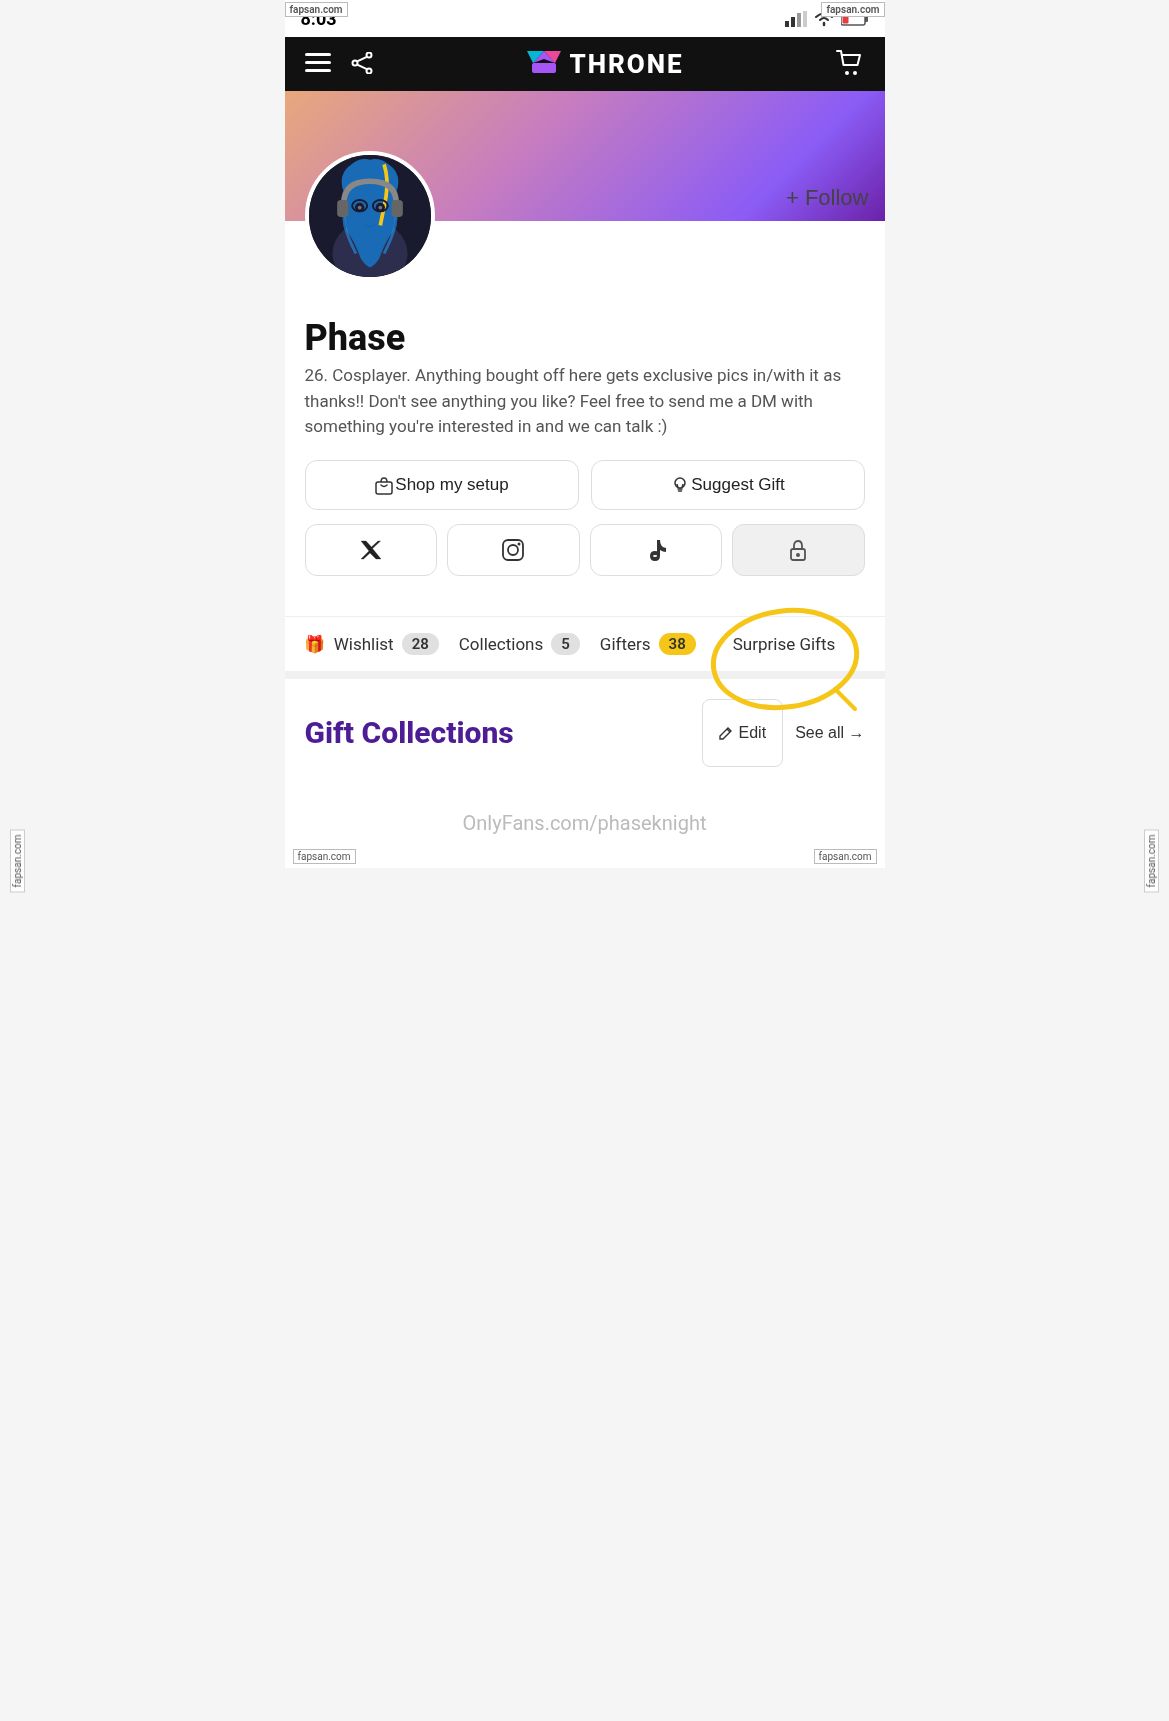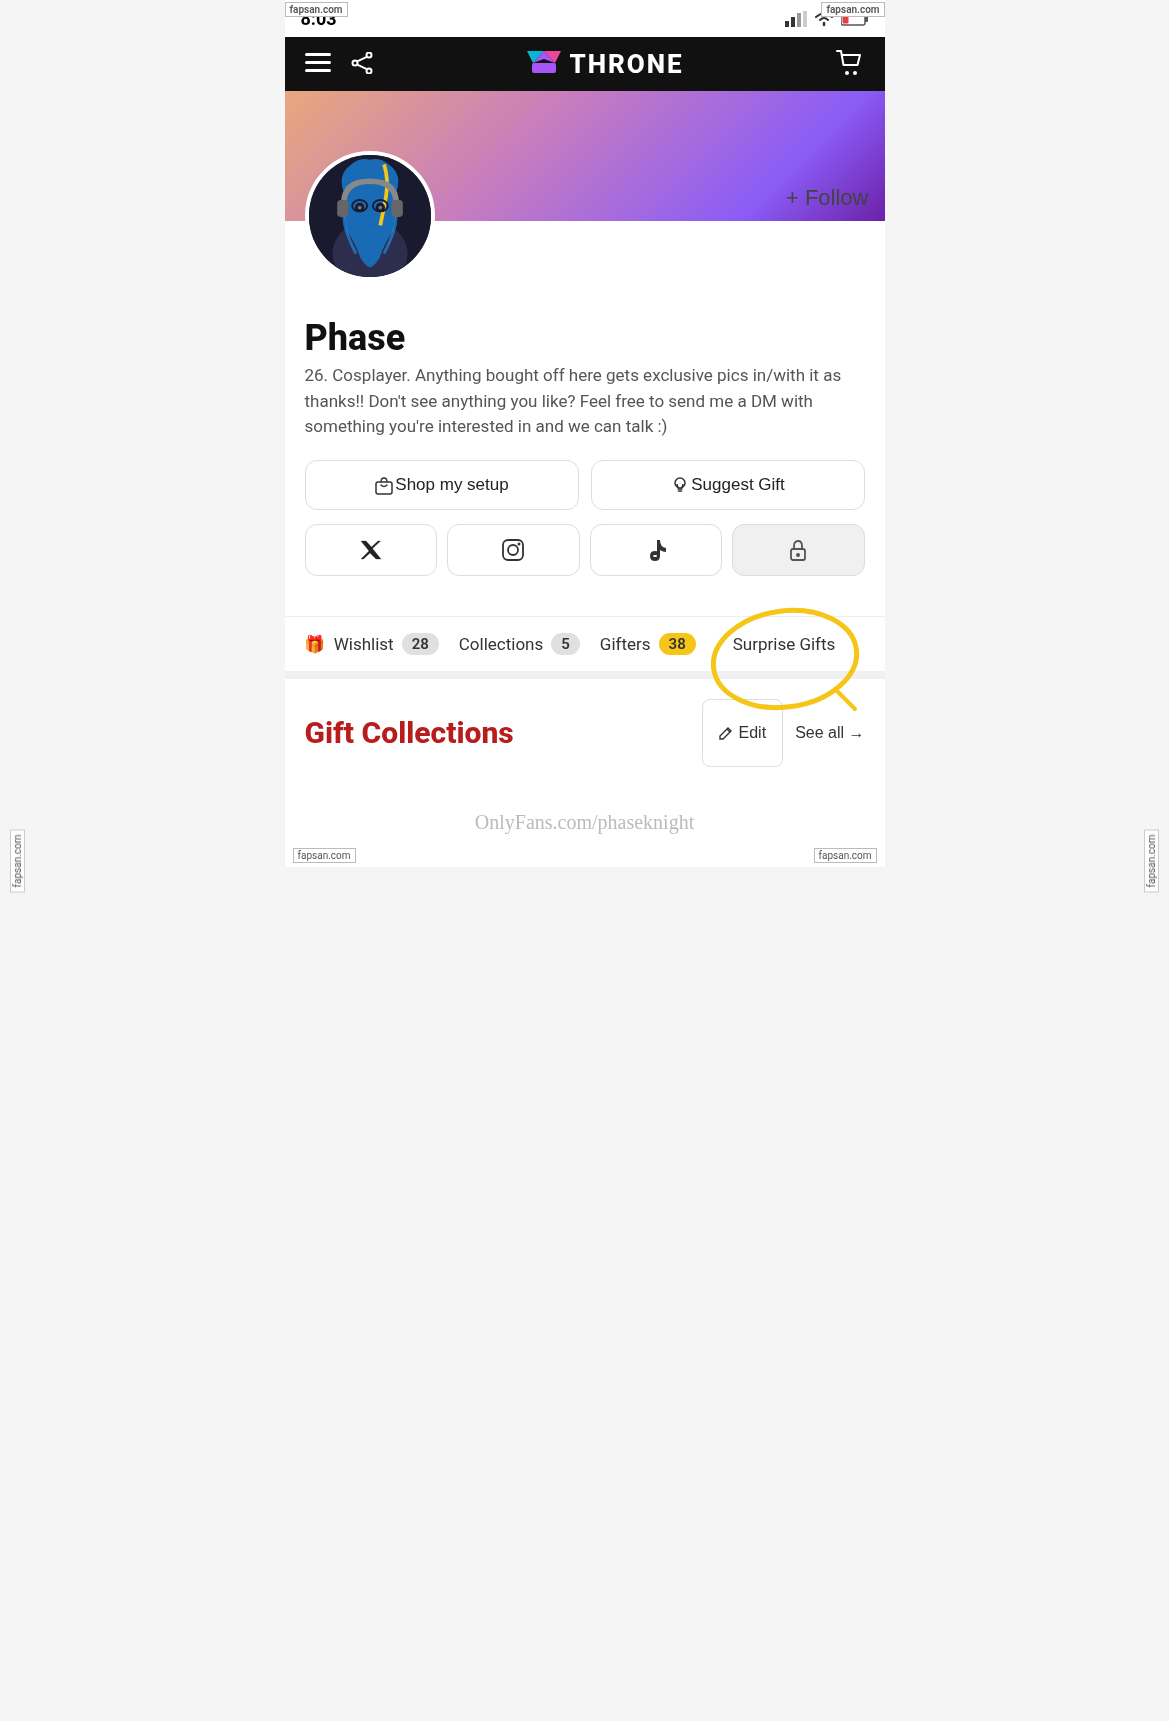--- a/index.html
+++ b/index.html
@@ -201,21 +201,21 @@
     }
     .gc-header {
       display: flex;
       align-items: center;
       justify-content: space-between;
       margin-bottom: 4px;
     }
     .gc-title {
       font-size: 30px;
       font-weight: 800;
-      color: #b91c1c;
+      color: #4c1d95;
     }
     .gc-actions {
       display: flex;
       align-items: center;
       gap: 12px;
     }
     .gc-edit-btn {
       display: flex;
       align-items: center;
       gap: 6px;
@@ -270,21 +270,20 @@
       background: white;
     }
 
     
     .onlyfans-overlay {
       background: white;
       padding: 10px 20px;
       text-align: center;
       font-size: 20px;
       color: #bbb;
-      font-family: Liberation Serif, serif;
     }
 
     
     .throne-logo-svg { display: inline-block; vertical-align: middle; }
   </style>
 </head>
 <body>
 
 <div class="watermark-side-left">
   <span>fapsan.com</span>

